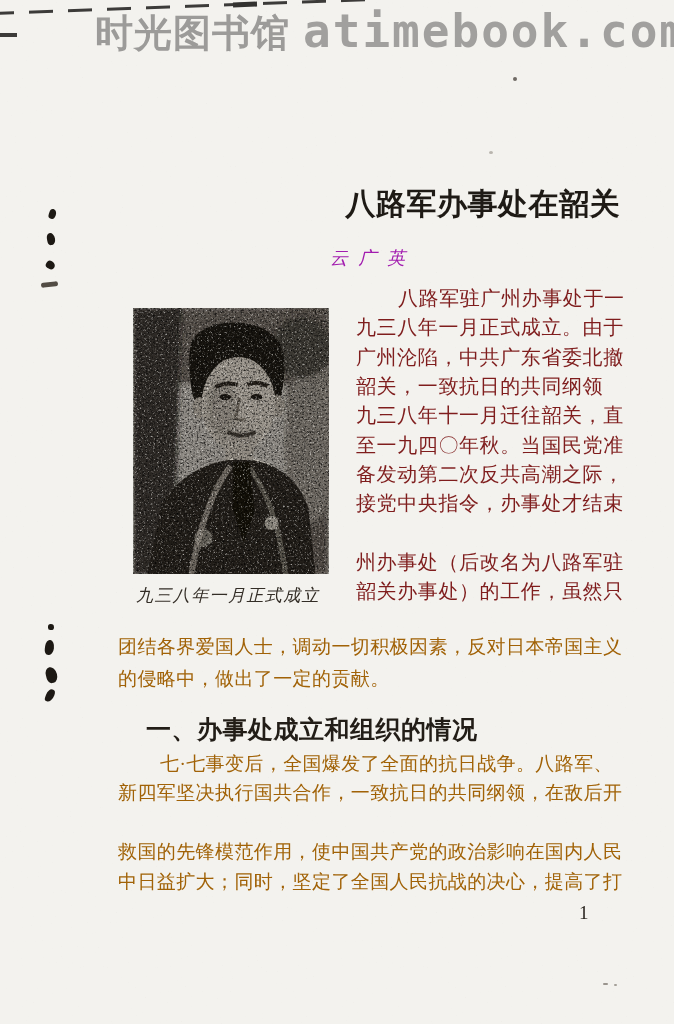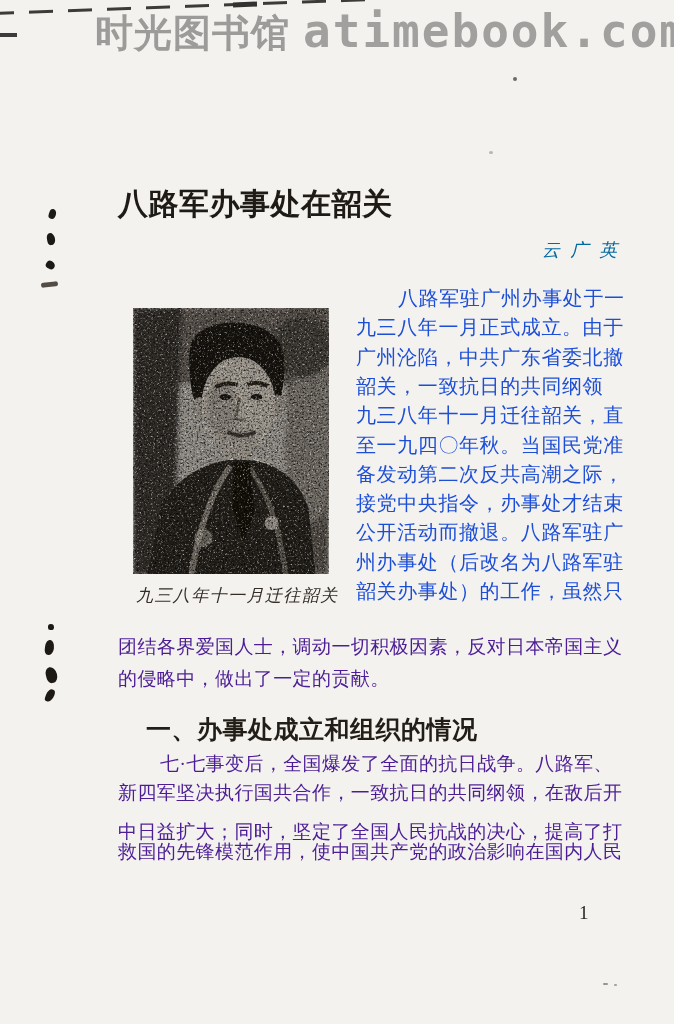--- a/index.html
+++ b/index.html
@@ -20,36 +20,36 @@
   #dash-extra-thick{position:absolute; left:233px; top:2px; width:24px; height:5px; background:#333230; z-index:2; transform:rotate(-2deg);}
   #dash-lone{position:absolute; left:0; top:33px; width:17px; height:4px; background:#3c3b39; z-index:2;}
 
   
   #watermark{position:absolute; left:0; top:0; width:592px; height:70px; z-index:2; color:#9c9b99;}
   #wm-cn{position:absolute; left:95px; top:8px; font-family:"DejaVu Sans", sans-serif; font-weight:bold; font-size:38px; letter-spacing:1px; color:#9c9b99;}
   #wm-en{position:absolute; left:303px; top:4px; font-family:"DejaVu Sans Mono", monospace; font-weight:bold; font-size:46px; letter-spacing:2px; color:#a1a09e;}
 
   #title{
     margin:0; position:absolute; left:118px; top:189px; width:502px; z-index:2;
-    text-align:left; font-family:"DejaVu Sans", sans-serif; font-weight:bold;
+    text-align:right; font-family:"DejaVu Sans", sans-serif; font-weight:bold;
     font-size:30px; line-height:1; color:#1e1a15; letter-spacing:0.5px; white-space:nowrap;
   }
   #author{
-    position:absolute; left:118px; top:238px; width:502px; z-index:2; text-align:right;
-    font-size:18px; letter-spacing:3px; color:#0369a1; font-style:italic; white-space:nowrap;
+    position:absolute; left:118px; top:246px; width:502px; z-index:2; text-align:center;
+    font-size:18px; letter-spacing:3px; color:#a21caf; font-style:italic; white-space:nowrap;
   }
 
   #photo{position:absolute; left:133px; top:308px; width:196px; height:266px; margin:0; z-index:2;}
   #caption{
     position:absolute; left:136px; top:584px; z-index:2; font-size:17px; letter-spacing:1.4px;
     font-style:italic; color:#332d26; white-space:nowrap;
   }
 
-  .rline{position:absolute; left:356px; font-size:20px; letter-spacing:0.6px; color:#1d4ed8; white-space:nowrap; z-index:2;}
-  .fline,.pline{position:absolute; left:118px; font-size:19px; letter-spacing:0.4px; color:#4c1d95; white-space:nowrap; z-index:2;}
+  .rline{position:absolute; left:356px; font-size:20px; letter-spacing:0.6px; color:#7f1d1d; white-space:nowrap; z-index:2;}
+  .fline,.pline{position:absolute; left:118px; font-size:19px; letter-spacing:0.4px; color:#a16207; white-space:nowrap; z-index:2;}
   .indent2{padding-left:42px;}
 
   #heading{
     margin:0; position:absolute; left:146px; top:713px; z-index:2;
     font-family:"DejaVu Sans", sans-serif; font-weight:bold; font-size:25px;
     letter-spacing:0.5px; color:#221d17; white-space:nowrap;
   }
 
   #pagenum{position:absolute; left:579px; top:902px; font-size:19px; color:#2b2620; z-index:2;}
 
@@ -136,39 +136,38 @@
       <path d="M14,266 L28,196 C46,165 78,154 95,152 L118,152 C145,156 165,172 175,200 L182,266 Z" fill="#221e19"></path>
       <path d="M58,266 C66,214 82,178 97,158" stroke="#7b766d" stroke-width="6" fill="none" opacity="0.85"></path>
       <path d="M152,266 C146,218 134,184 116,160" stroke="#6e6960" stroke-width="5" fill="none" opacity="0.7"></path>
       <polygon points="100,154 116,154 121,204 110,234 99,200" fill="#131008"></polygon>
       <circle cx="138" cy="215" r="7" fill="#a39d93" opacity="0.8"></circle>
       <circle cx="70" cy="230" r="9" fill="#938d83" opacity="0.6"></circle>
       <rect width="195" height="266" filter="url(#spW)" opacity="0.85"></rect>
       <rect width="195" height="266" filter="url(#spB)" opacity="0.9"></rect>
     </svg>
   </figure>
-  <div id="caption">九三八年十一月迁往韶关</div>
+  <div id="caption">九三八年一月正式成立</div>
 
   <div class="rline indent2" style="top:285px">八路军驻广州办事处于一</div>
   <div class="rline" style="top:314px">九三八年一月正式成立。由于</div>
   <div class="rline" style="top:344px">广州沦陷，中共广东省委北撤</div>
   <div class="rline" style="top:373px">韶关，一致抗日的共同纲领</div>
   <div class="rline" style="top:402px">九三八年十一月迁往韶关，直</div>
   <div class="rline" style="top:432px">至一九四〇年秋。当国民党准</div>
   <div class="rline" style="top:461px">备发动第二次反共高潮之际，</div>
   <div class="rline" style="top:490px">接党中央指令，办事处才结束</div>
-  <div class="rline" style="top:519px">公开活动而撤退。八路军驻广</div>
   <div class="rline" style="top:549px">州办事处（后改名为八路军驻</div>
   <div class="rline" style="top:578px">韶关办事处）的工作，虽然只</div>
 
   <div class="fline" style="top:634px">团结各界爱国人士，调动一切积极因素，反对日本帝国主义</div>
   <div class="fline" style="top:666px">的侵略中，做出了一定的贡献。</div>
 
   <h2 id="heading">一、办事处成立和组织的情况</h2>
 
   <div class="pline" style="top:780px">新四军坚决执行国共合作，一致抗日的共同纲领，在敌后开</div>
   <div class="pline indent2" style="top:751px">七·七事变后，全国爆发了全面的抗日战争。八路军、</div>
   <div class="pline" style="top:839px">救国的先锋模范作用，使中国共产党的政治影响在国内人民</div>
-  <div class="pline" style="top:819px">中日益扩大；同时，坚定了全国人民抗战的决心，提高了打</div>
+  <div class="pline" style="top:869px">中日益扩大；同时，坚定了全国人民抗战的决心，提高了打</div>
 
   <div id="pagenum">1</div>
 
 </div>
 
 </body></html>

